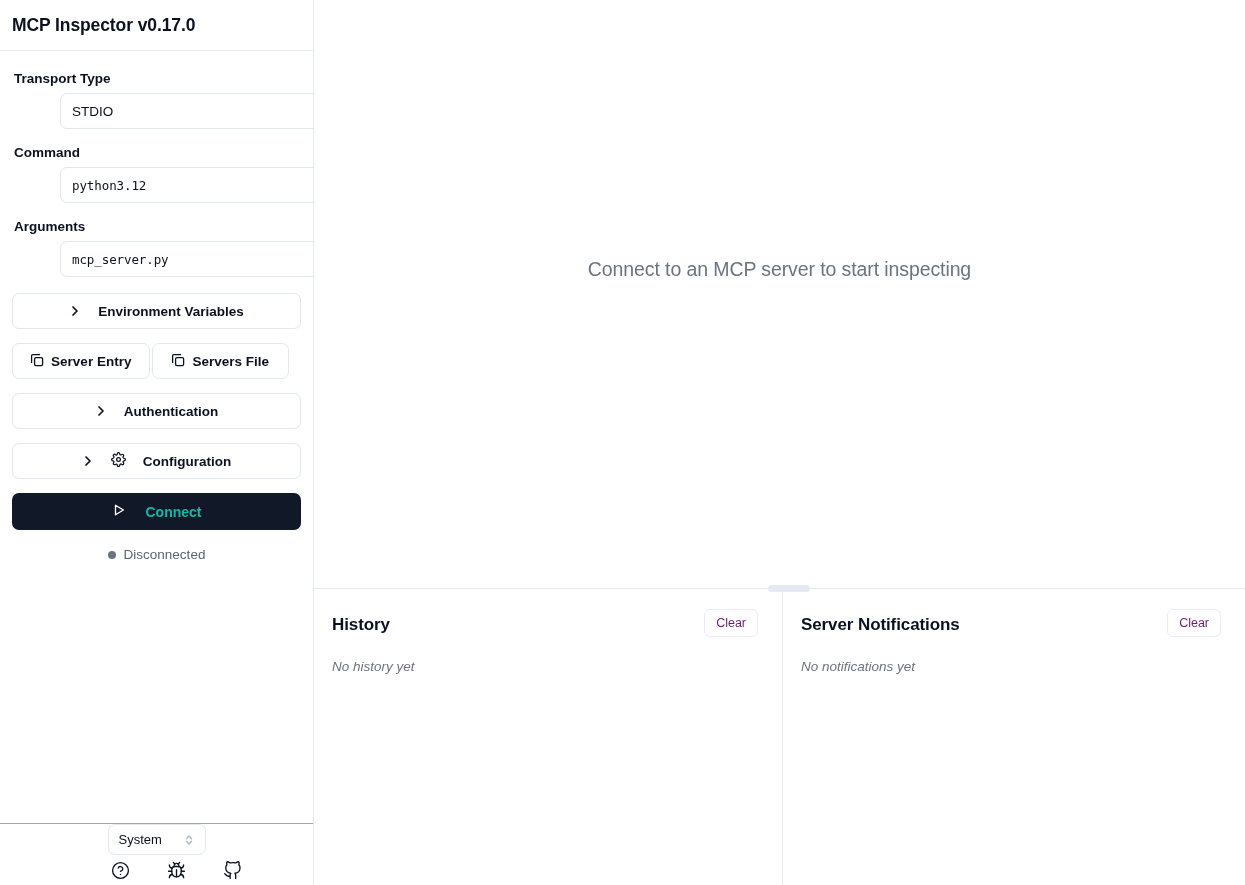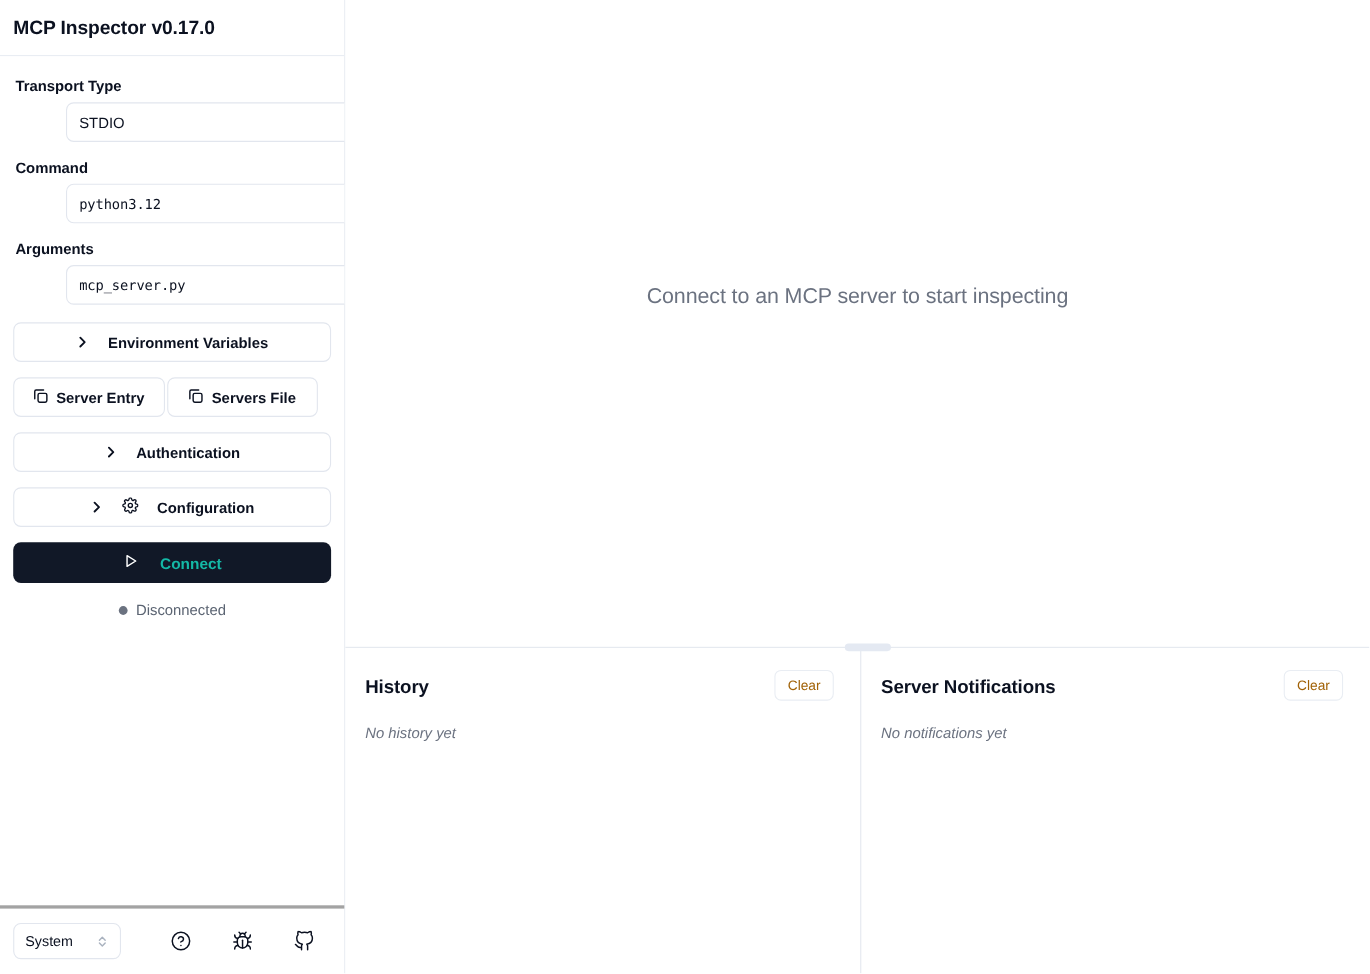--- a/index.html
+++ b/index.html
@@ -134,25 +134,26 @@
   }
   .status-dot {
     width: 8px; height: 8px; border-radius: 50%;
     background: #6b7280;
     display: inline-block;
   }
 
   .sb-footer {
     height: 62px;
     min-height: 62px;
-    border-top: 3px solid #a3a3a3;
+    border-top: 1px solid #a3a3a3;
     display: flex;
     align-items: center;
     padding: 0 12px;
     gap: 0;
+    flex-direction: column;
   }
   .theme-select {
     width: 98px;
     height: 33px;
     border: 1px solid #e2e6ee;
     border-radius: 7px;
     background: #fff;
     display: flex;
     align-items: center;
     padding: 0 10px;
@@ -253,21 +254,21 @@
     color: #0b1120;
     letter-spacing: -0.1px;
   }
   .clear-btn {
     height: 28px;
     border: 1px solid #e9edf3;
     border-radius: 6px;
     background: #fff;
     padding: 0 11px;
     font-size: 12.5px;
-    color: #a16207;
+    color: #701a75;
     cursor: pointer;
     font-family: "Liberation Sans", sans-serif;
     margin-top: -6px;
   }
   .pane-empty {
     margin-top: 22px;
     font-size: 13.5px;
     font-style: italic;
     color: #6b7280;
   }

